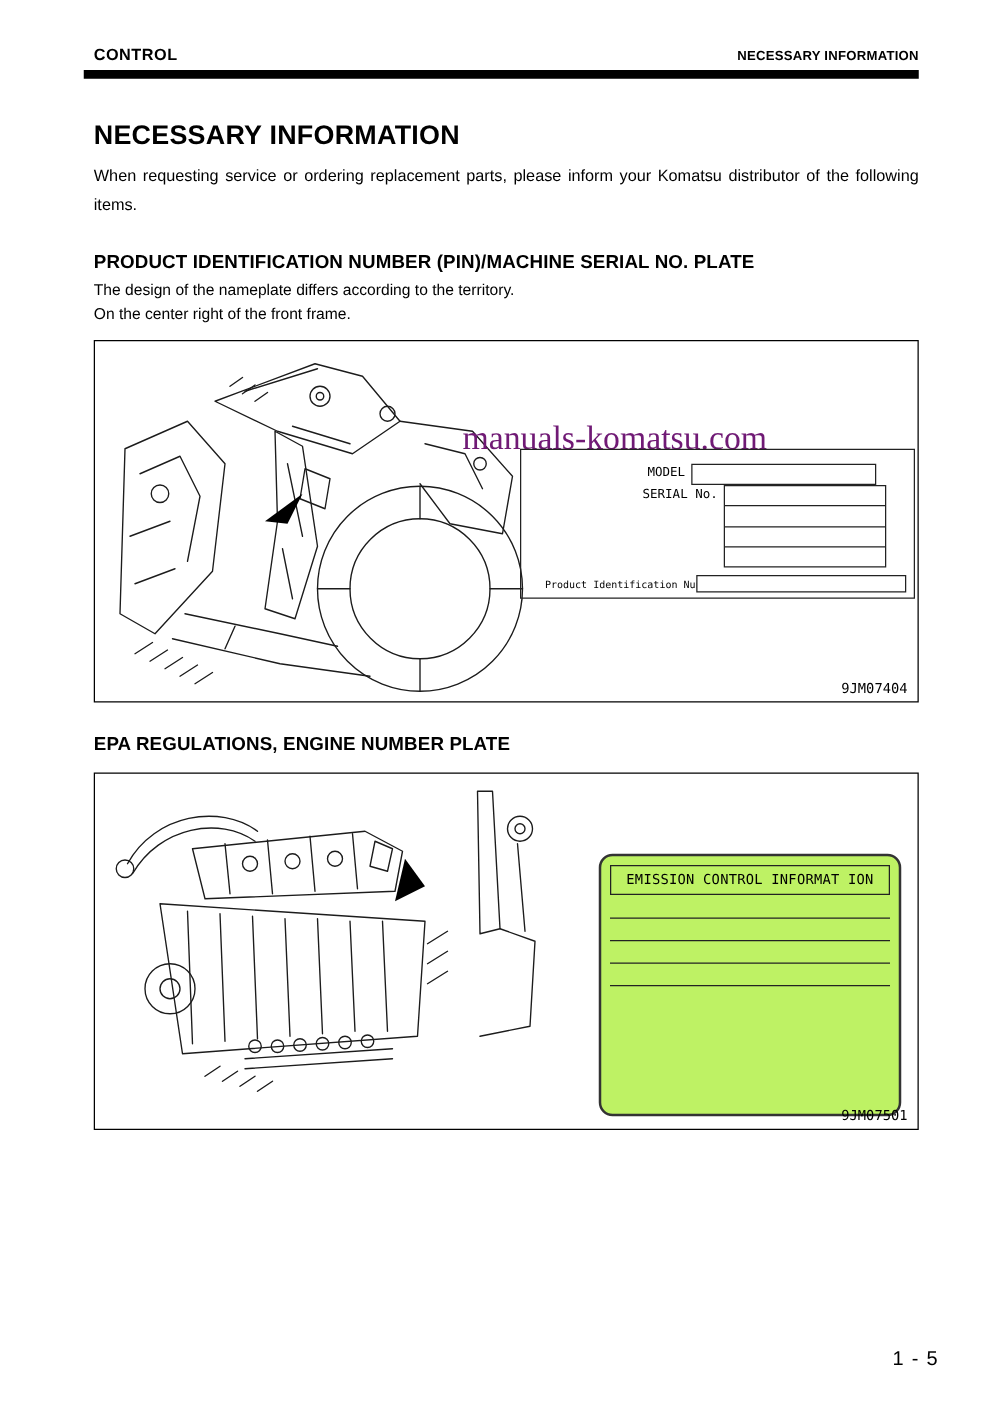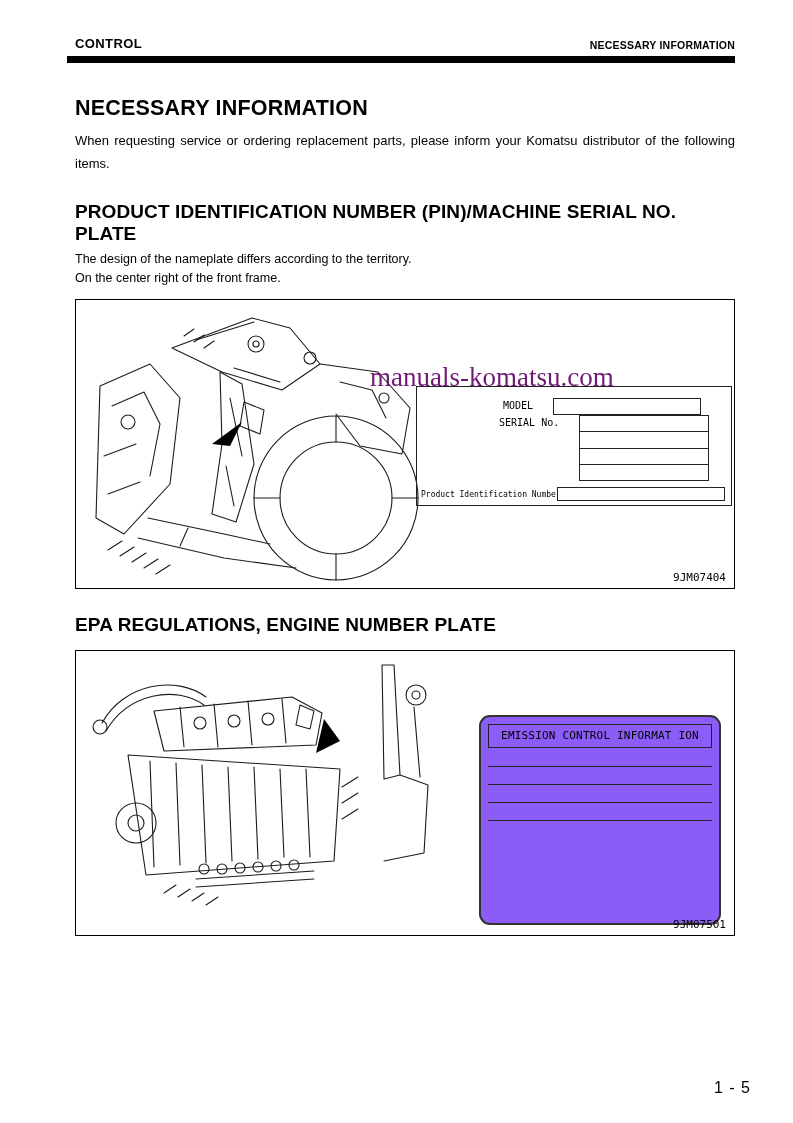--- a/index.html
+++ b/index.html
@@ -28,21 +28,21 @@
   h1.page-title {
     margin-top:33px;
     font-size:21.5px; font-weight:bold; letter-spacing:.2px;
   }
   p.intro {
     margin-top:9px;
     font-size:13px; line-height:1.75; text-align:justify;
   }
   h2.section-heading {
     margin-top:25px;
-    font-size:19px; font-weight:bold; letter-spacing:.1px;
+    font-size:15px; font-weight:bold; letter-spacing:.1px;
   }
   p.body-line { font-size:12.5px; margin-top:7px; }
   p.body-line + p.body-line { margin-top:5px; }
 
   
   figure.figure {
     position:relative;
     margin-top:14px;
     border:1.2px solid #000;
     width:660px;
@@ -58,21 +58,21 @@
     font-size:27px; color:#701a75; white-space:nowrap;
   }
 
   
   .pin-plate {
     position:absolute; left:340px; top:86px;
     width:316px; height:120px;
     border:1px solid #222;
     font-family:"DejaVu Sans Mono", monospace;
   }
-  .plabel { position:absolute; font-size:10px; white-space:nowrap; }
+  .plabel { position:absolute; font-size:10px; white-space:nowrap;margin-left:15px; }
   .plabel.model  { left:86px; top:13px; }
   .plabel.serial { left:82px; top:30px; }
   .pbox { position:absolute; border:1px solid #222; background:#fff; }
   .model-box { left:136px; top:11px; width:148px; height:17px; }
   .serial-table {
     position:absolute; left:162px; top:28px;
     width:130px; height:66px;
     border:1px solid #222;
   }
   .serial-table .srow { height:16.5px; border-bottom:1px solid #222; }
@@ -83,21 +83,21 @@
   .fig-code {
     position:absolute; right:8px; bottom:4px;
     font-family:"DejaVu Sans Mono", monospace; font-size:11px;
   }
 
   
   .emission-plate {
     position:absolute; left:403px; top:64px;
     width:242px; height:210px;
     border:2px solid #333; border-radius:11px;
-    background:#8b5cf6;
+    background:#bef264;
   }
   .em-title {
     position:absolute; left:7px; right:7px; top:7px; height:24px;
     border:1.5px solid #222;
     font-family:"DejaVu Sans Mono", monospace; font-size:11px;
     display:flex; align-items:center; justify-content:center;
     white-space:nowrap; letter-spacing:.2px;
   }
   .em-line {
     position:absolute; left:7px; right:7px; height:0;

